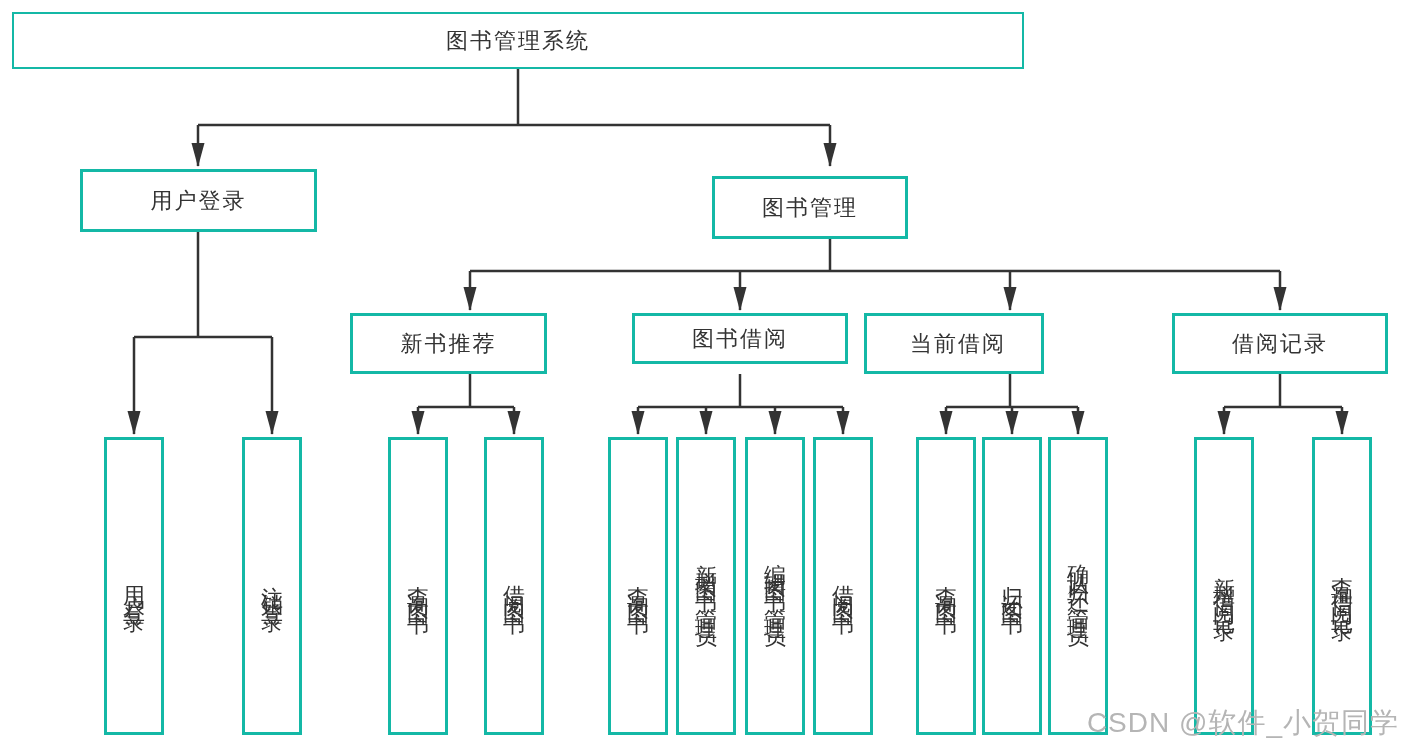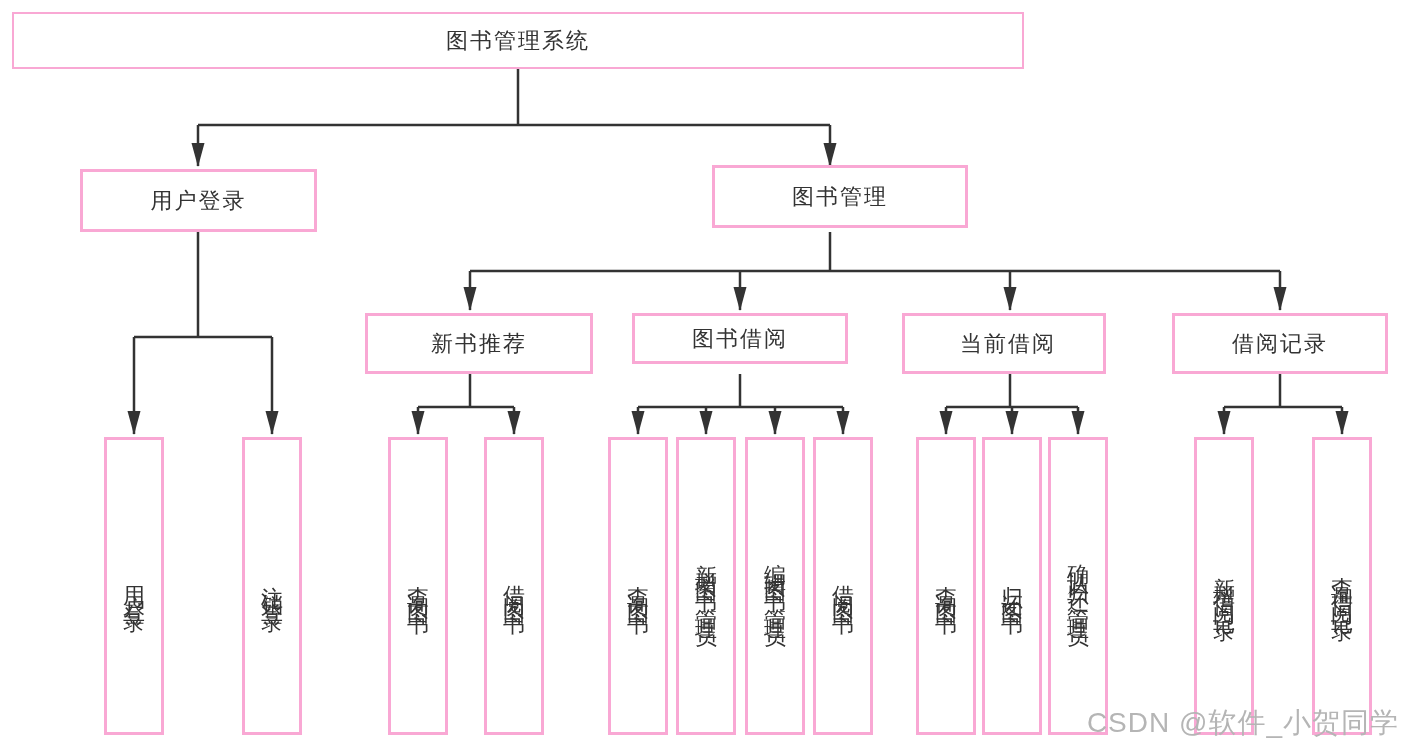--- a/index.html
+++ b/index.html
@@ -5,21 +5,21 @@
   html, body { margin: 0; padding: 0; }
   body {
     width: 1405px; height: 747px; position: relative;
     background: #ffffff; overflow: hidden;
     font-family: "Liberation Sans", "DejaVu Sans", sans-serif;
   }
   #stage { position: absolute; inset: 0; width: 1405px; height: 747px; }
   svg.connectors { position: absolute; left: 0; top: 0; z-index: 1; }
   .node {
     position: absolute; box-sizing: border-box; z-index: 2;
-    border: 3px solid #f9a8d4; background: #ffffff;
+    border: 3px solid #14b8a6; background: #ffffff;
     display: flex; align-items: center; justify-content: center;
     font-size: 22px; color: #333333; letter-spacing: 2px;
     white-space: nowrap;
   }
   .node.root { border-width: 2px; }
   .leaf .vtext {
     writing-mode: vertical-rl; text-orientation: mixed;
     letter-spacing: 9px; line-height: 1; white-space: nowrap;
   }
   .watermark {
@@ -78,25 +78,25 @@
       <path d="M1280,374 V407"></path>
       <path d="M1224,407 H1342"></path>
       <line x1="1224" y1="407" x2="1224" y2="434" marker-end="url(#arrow)"></line>
       <line x1="1342" y1="407" x2="1342" y2="434" marker-end="url(#arrow)"></line>
     </g>
   </svg>
 
   <div class="node root" style="left:12px; top:12px; width:1012px; height:57px;">图书管理系统</div>
 
   <div class="node" style="left:80px; top:169px; width:237px; height:63px;">用户登录</div>
-  <div class="node" style="left:712px; top:165px; width:256px; height:63px;">图书管理</div>
+  <div class="node" style="left:712px; top:176px; width:196px; height:63px;">图书管理</div>
 
-  <div class="node" style="left:365px; top:313px; width:228px; height:61px;">新书推荐</div>
+  <div class="node" style="left:350px; top:313px; width:197px; height:61px;">新书推荐</div>
   <div class="node" style="left:632px; top:313px; width:216px; height:51px;">图书借阅</div>
-  <div class="node" style="left:902px; top:313px; width:204px; height:61px;padding-left:8px;">当前借阅</div>
+  <div class="node" style="left:864px; top:313px; width:180px; height:61px;padding-left:8px;">当前借阅</div>
   <div class="node" style="left:1172px; top:313px; width:216px; height:61px;">借阅记录</div>
 
   <div class="node leaf" style="left:104px; top:437px; width:60px; height:298px;">
     <span class="vtext">用户登录</span>
   </div>
   <div class="node leaf" style="left:242px; top:437px; width:60px; height:298px;">
     <span class="vtext">注销登录</span>
   </div>
 
   <div class="node leaf" style="left:388px; top:437px; width:60px; height:298px;">

